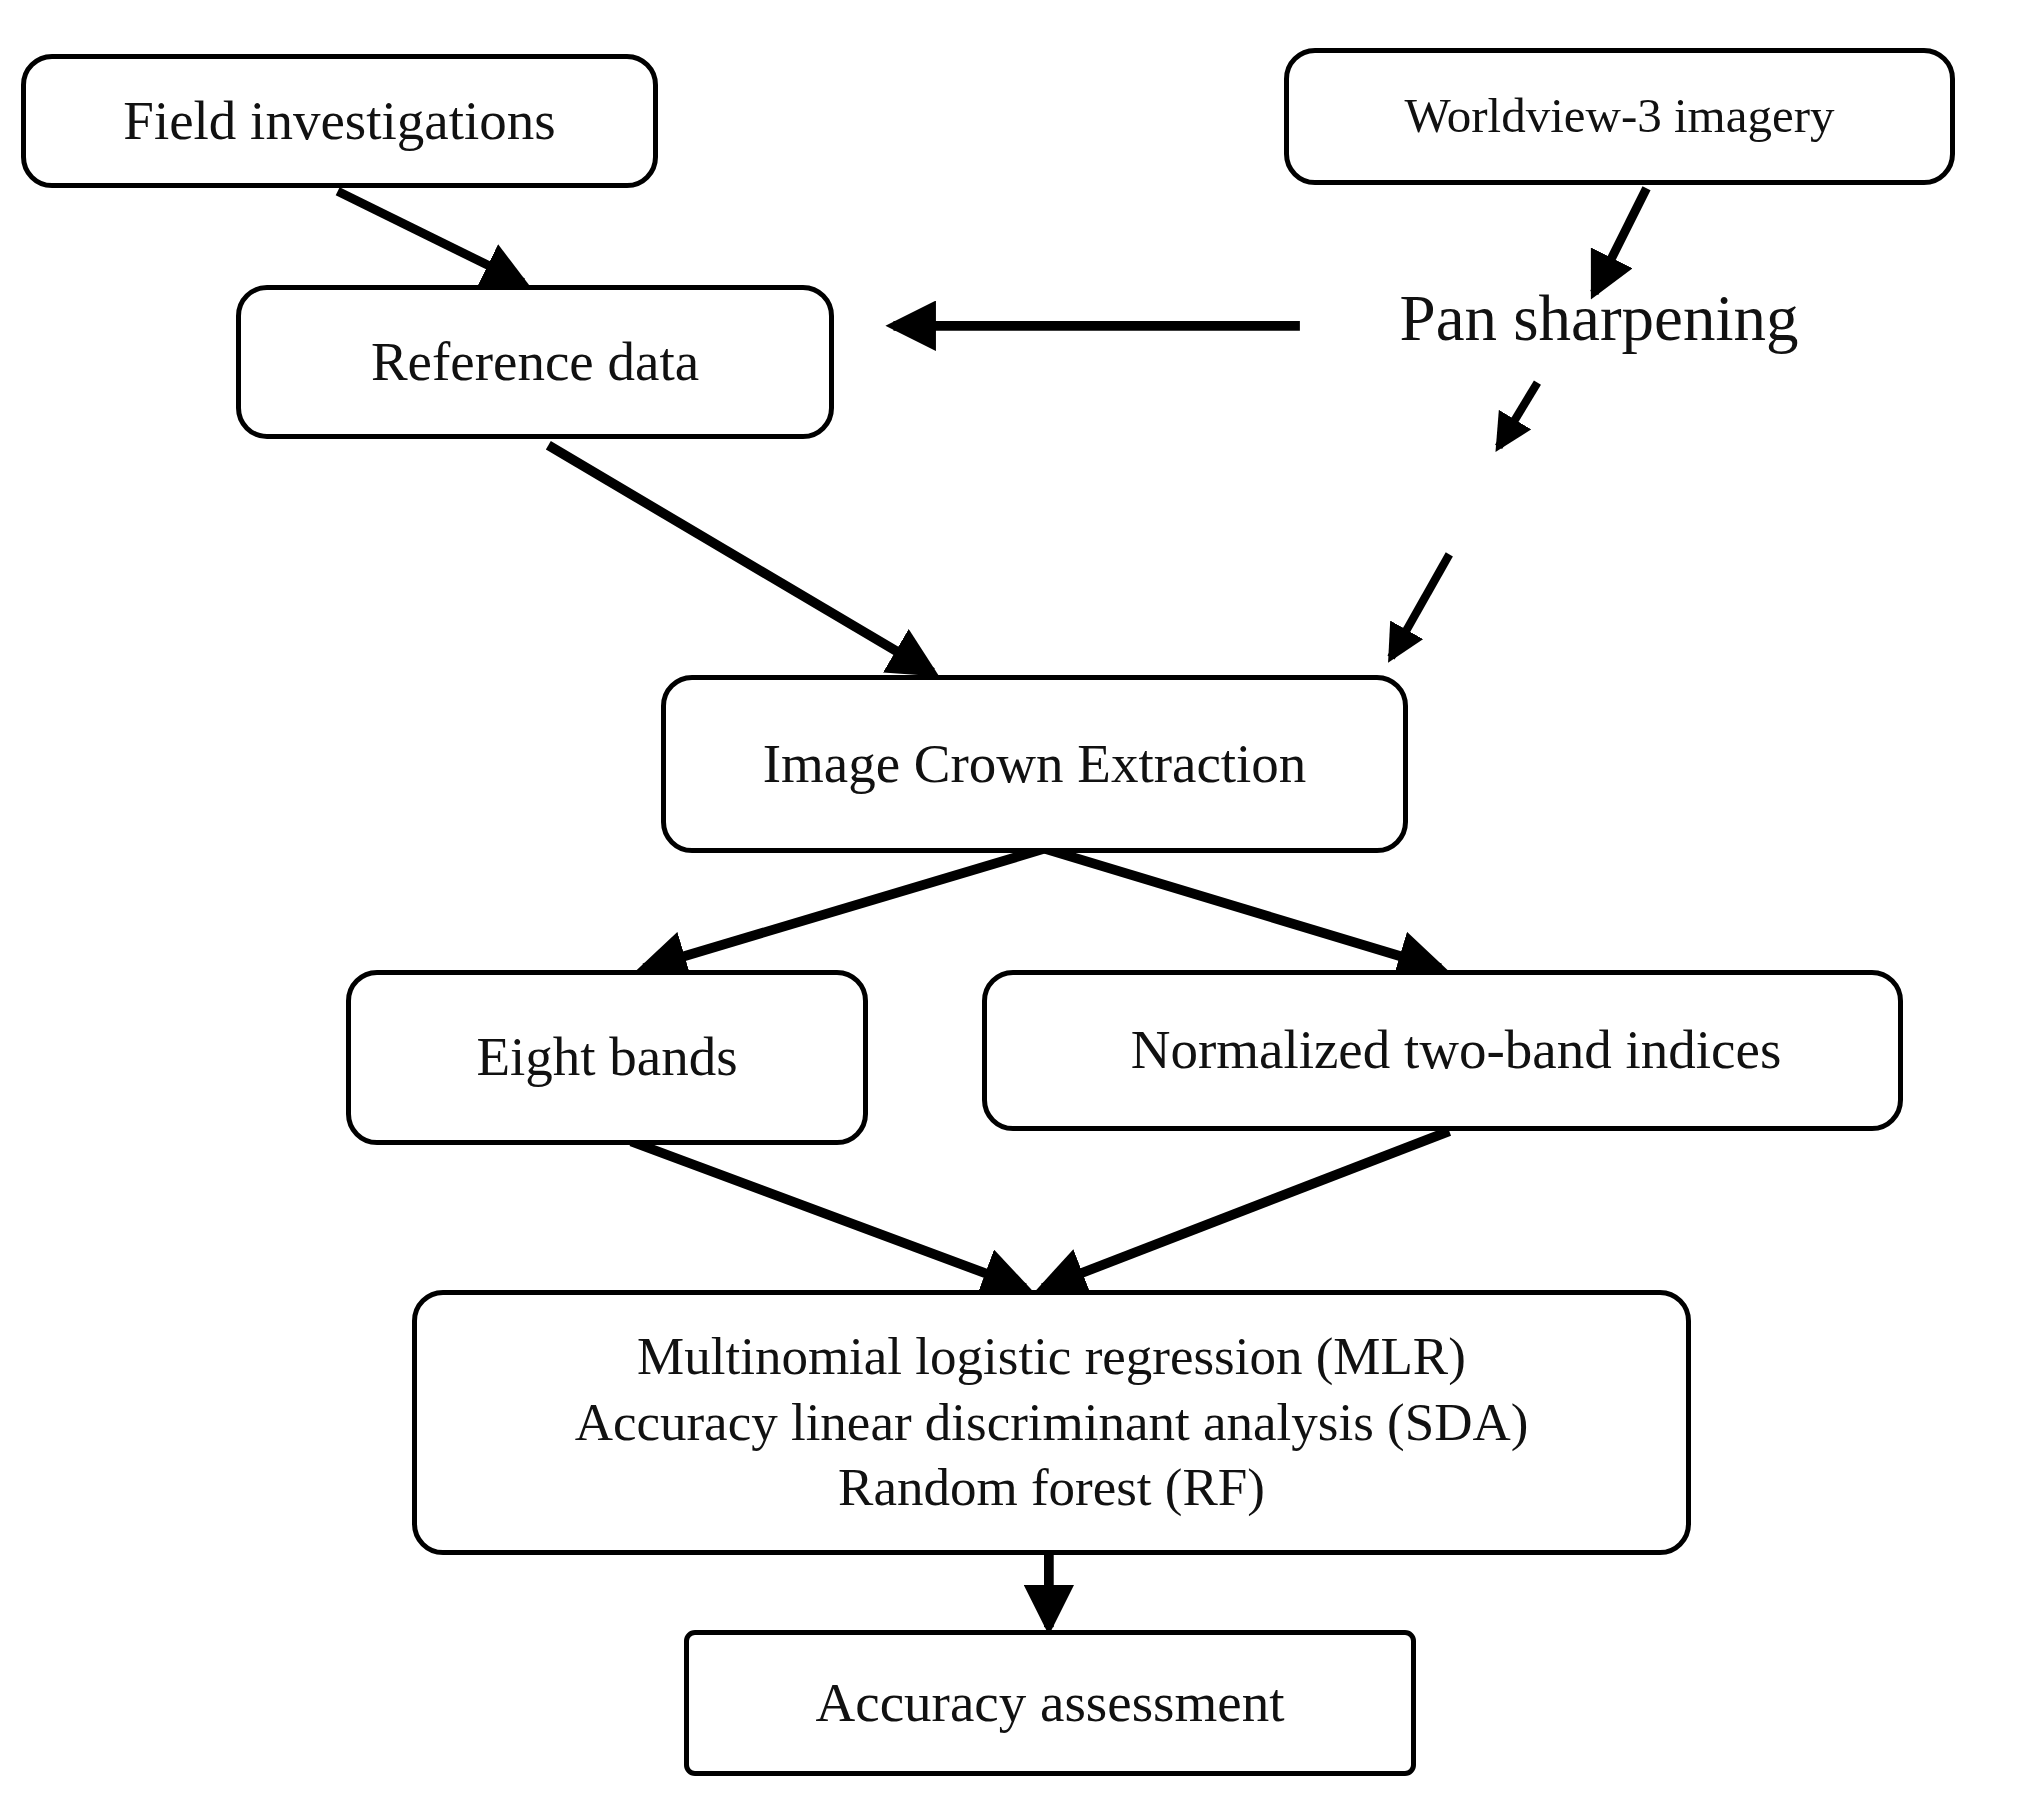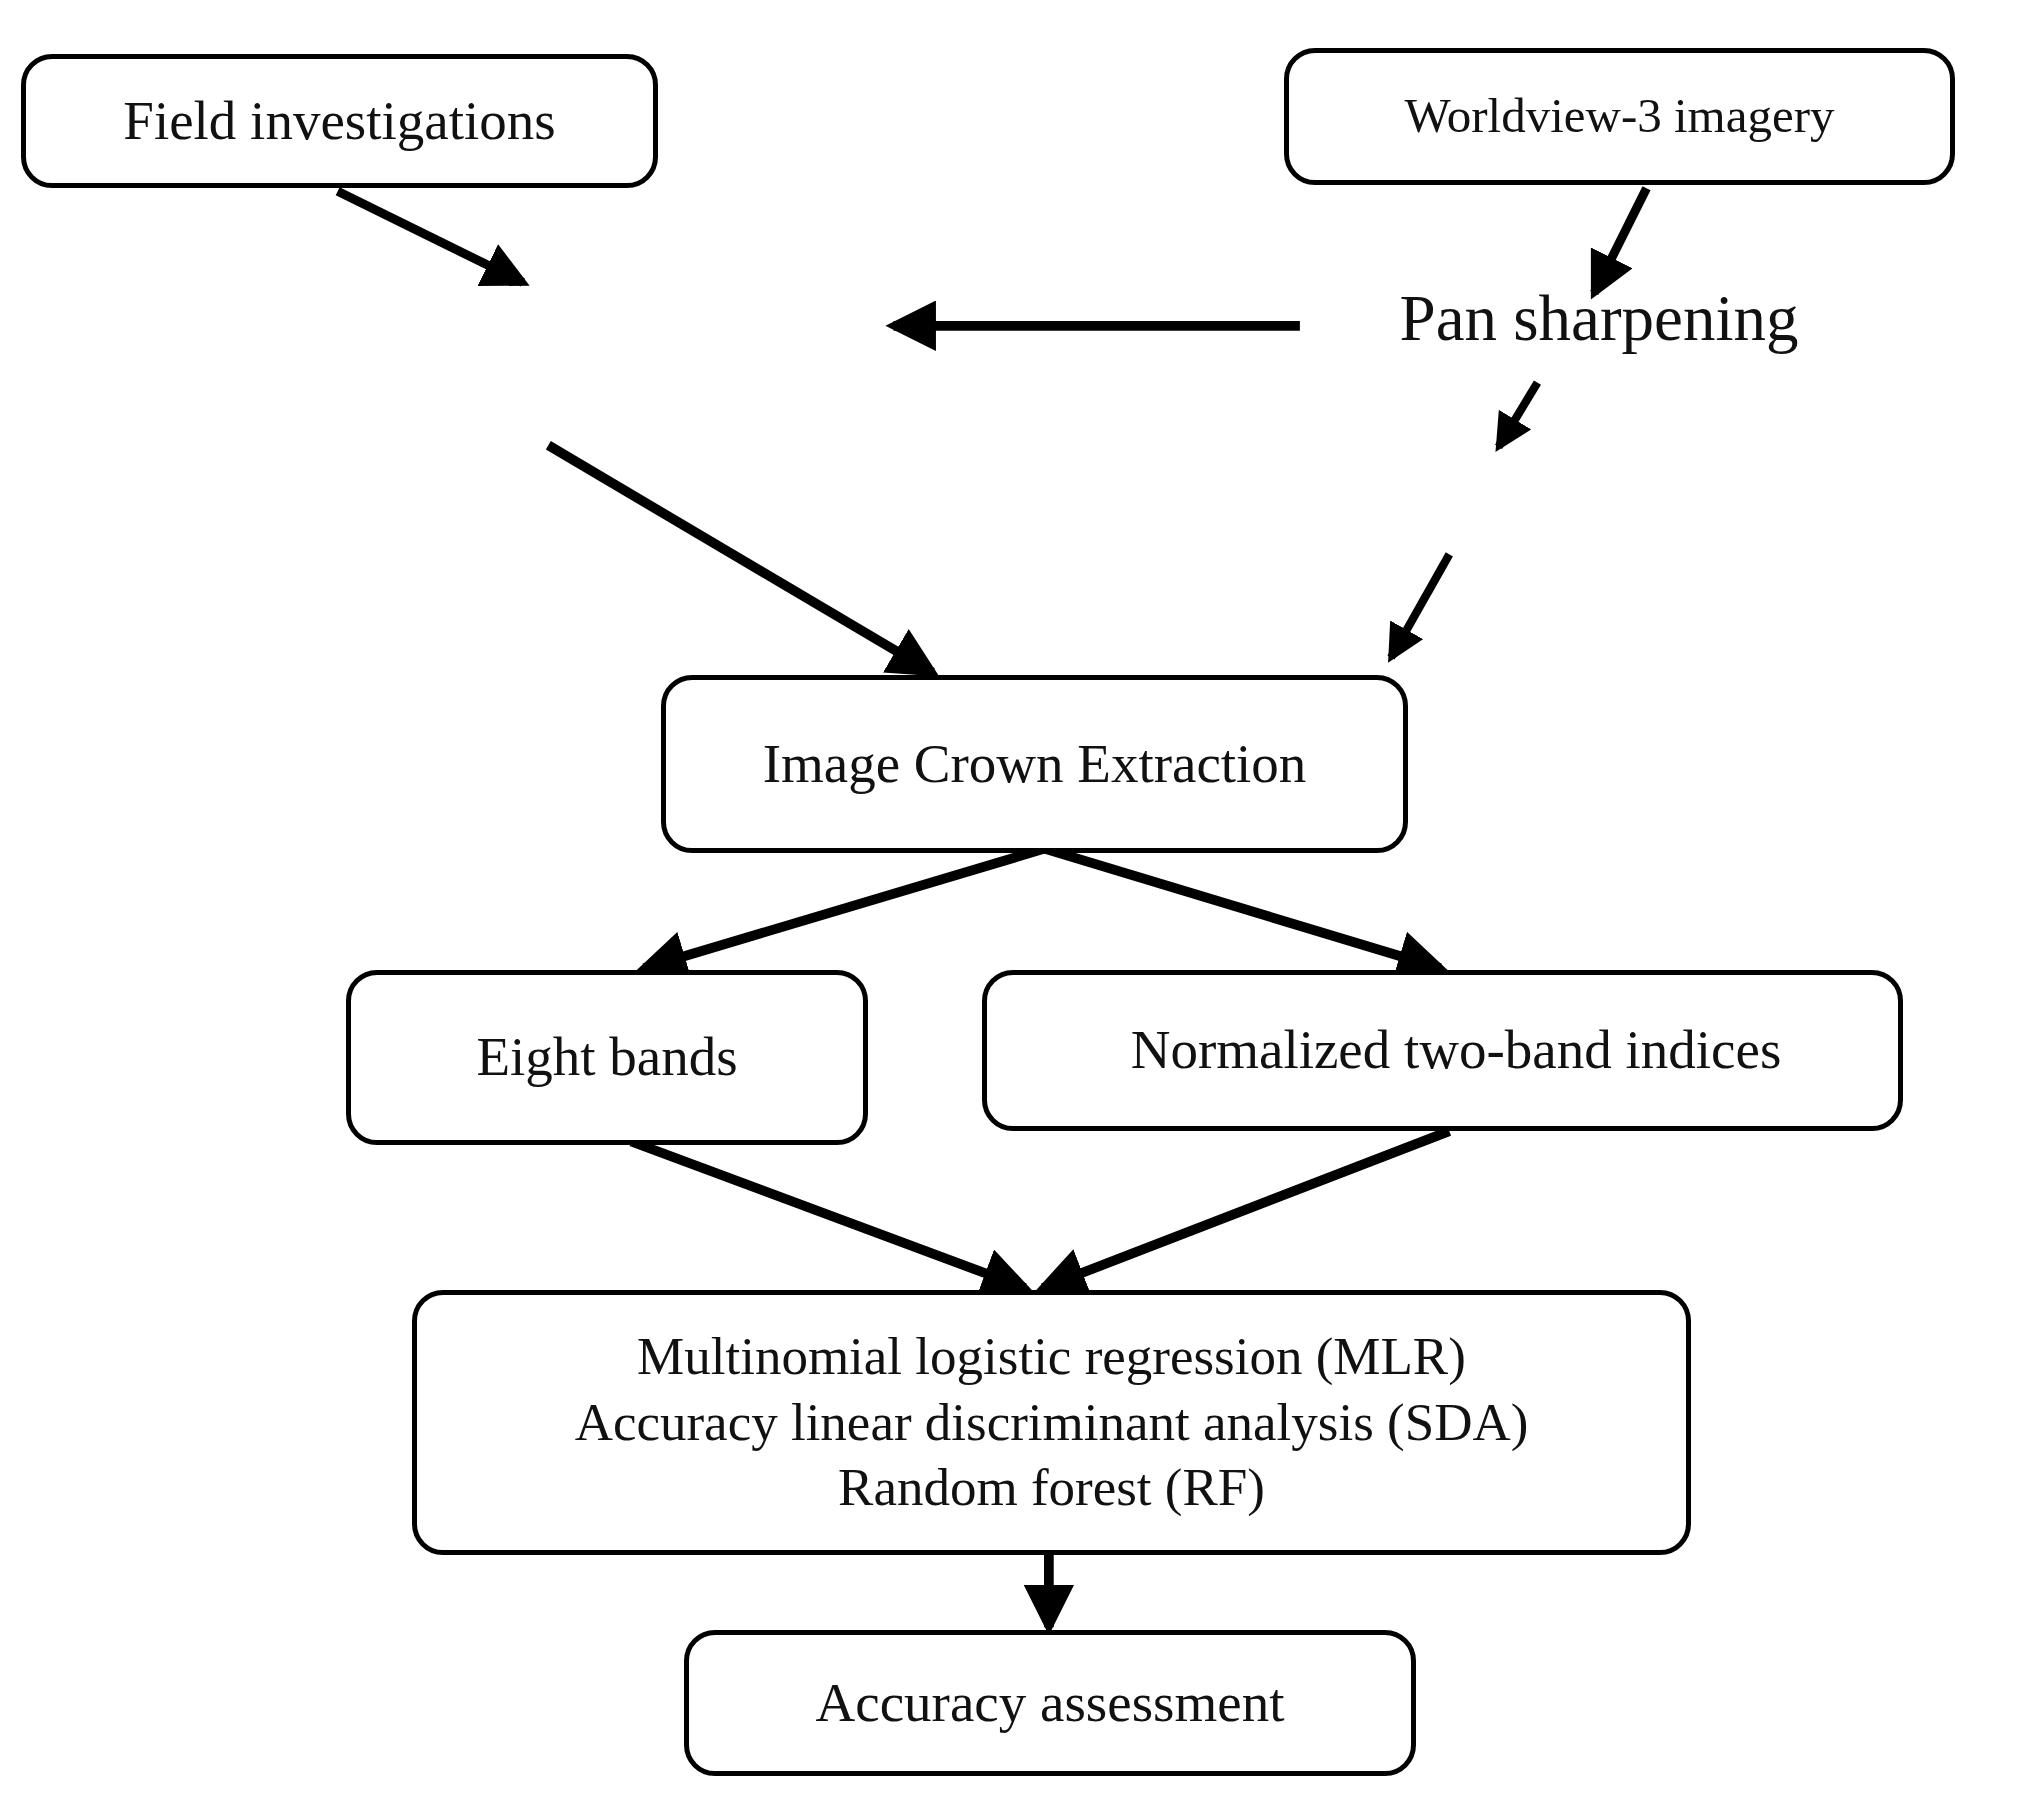--- a/index.html
+++ b/index.html
@@ -52,21 +52,21 @@
   }
 
   
   #n-field         { left: 21px;   top: 54px;   width: 637px;  height: 134px; font-size: 55px; text-align: center; }
   #n-worldview     { left: 1284px; top: 48px;   width: 671px;  height: 137px; font-size: 49px; }
   #n-reference     { left: 236px;  top: 285px;  width: 598px;  height: 154px; font-size: 55px; }
   #n-treecrown     { left: 661px;  top: 675px;  width: 747px; height: 178px; font-size: 55px; }
   #n-eightbands    { left: 346px;  top: 970px; width: 522px;  height: 175px; font-size: 55px; }
   #n-indices       { left: 982px; top: 970px; width: 921px; height: 161px; font-size: 55px; padding-left: 27px; }
   #n-classifiers   { left: 412px;  top: 1290px; width: 1279px; height: 265px; font-size: 53px; }
-  #n-accuracy      { left: 684px;  top: 1630px; width: 732px;  height: 146px; font-size: 55px; }
+  #n-accuracy      { left: 684px;  top: 1630px; width: 732px;  height: 146px; font-size: 55px; border-radius: 11px; }
 
   
   #t-pansharp      { left: 1390px; top: 281px;  width: 418px;  font-size: 65px; }
   #t-imageseg      { left: 1187px; top: 460px;  width: 493px;  font-size: 55px; }
 </style>
 </head>
 <body>
 
 <div id="canvas">
 
@@ -104,20 +104,23 @@
   </svg>
 
   <div class="node" id="n-field">
     <span class="node-label">Field investigations</span>
   </div>
 
   <div class="node" id="n-worldview">
     <span class="node-label">Worldview-3 imagery</span>
   </div>
 
+  <div class="node" id="n-reference">
+    <span class="node-label">Reference data</span>
+  </div>
 
   <div class="plain" id="t-pansharp">
     <span>Pan sharpening</span>
   </div>
 
 
   <div class="node" id="n-treecrown">
     <span class="node-label">Image Crown Extraction</span>
   </div>
 

